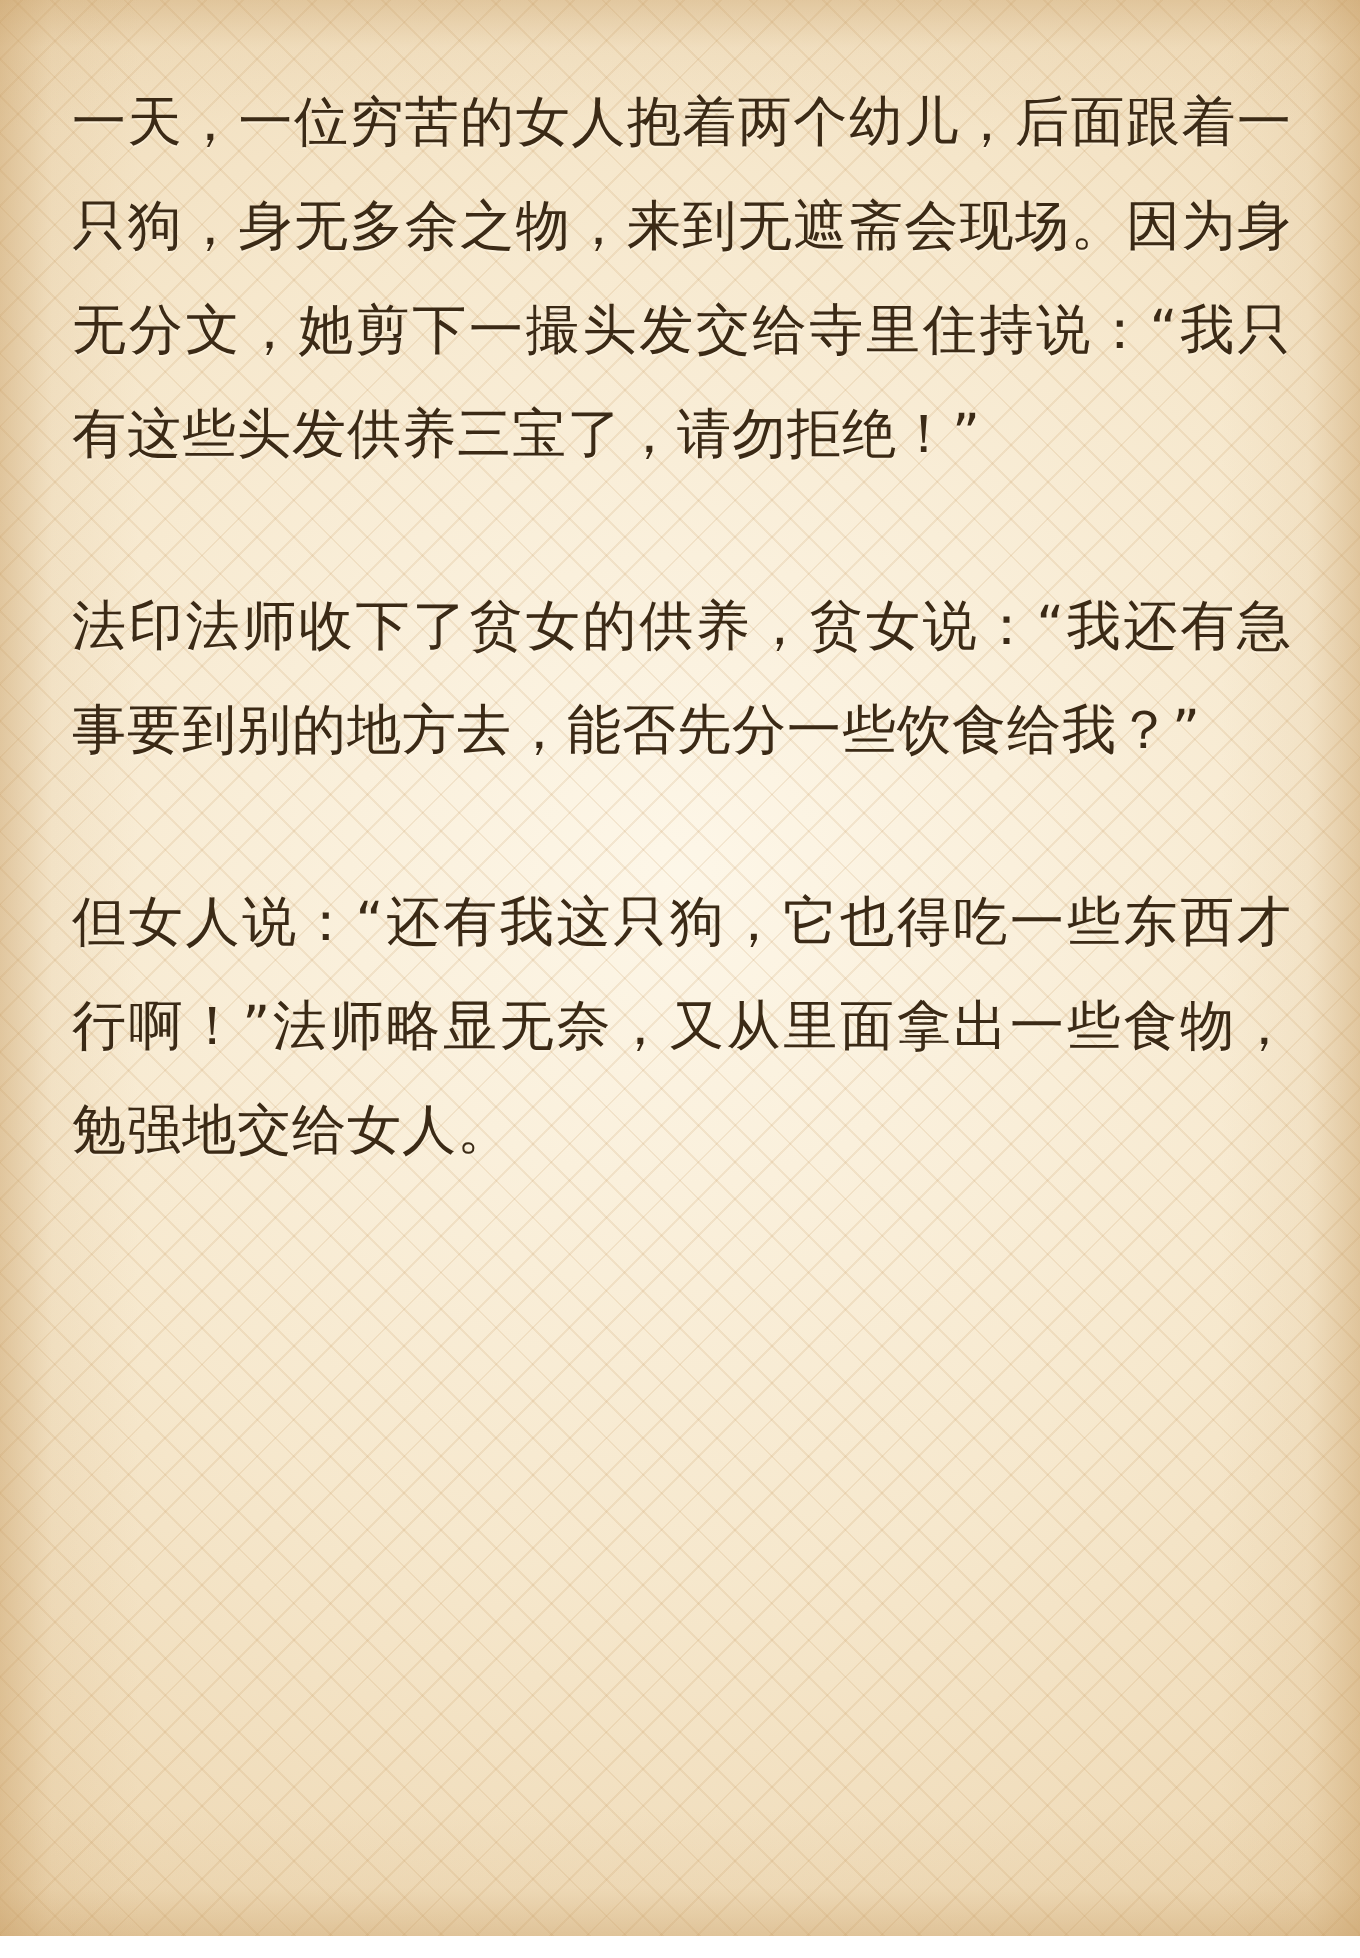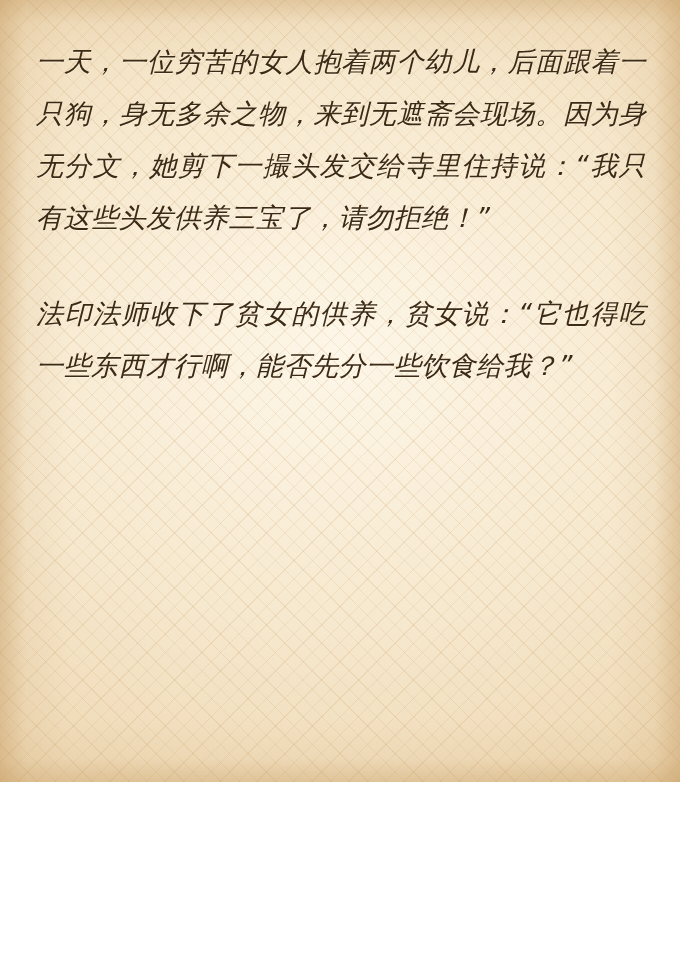--- a/index.html
+++ b/index.html
@@ -8,31 +8,30 @@
   }
   body {
     width: 680px;
     height: 979px;
     overflow: hidden;
     font-family: "DejaVu Sans", "Liberation Sans", sans-serif;
   }
   .page {
     position: relative;
     width: 680px;
-    height: 782px;
+    height: 968px;
     box-sizing: border-box;
     background-color: #f3e3c6;
     background-image:
       
       repeating-linear-gradient(45deg, rgba(196,150,92,0.16) 0px, rgba(196,150,92,0.16) 1px, rgba(255,255,255,0) 1px, rgba(255,255,255,0) 13px),
       repeating-linear-gradient(-45deg, rgba(196,150,92,0.16) 0px, rgba(196,150,92,0.16) 1px, rgba(255,255,255,0) 1px, rgba(255,255,255,0) 13px),
       
       radial-gradient(ellipse 120% 80% at 50% 45%, rgba(255,250,238,0.85) 0%, rgba(250,238,214,0.45) 45%, rgba(226,193,142,0.35) 78%, rgba(206,166,108,0.55) 100%);
     background-blend-mode: normal, normal, normal;
-    font-style: italic;
   }
   .edge-shade {
     position: absolute;
     inset: 0;
     pointer-events: none;
     background:
       linear-gradient(to right, rgba(198,156,99,0.45) 0px, rgba(198,156,99,0.10) 26px, rgba(255,255,255,0) 70px),
       linear-gradient(to left, rgba(198,156,99,0.45) 0px, rgba(198,156,99,0.10) 26px, rgba(255,255,255,0) 70px),
       linear-gradient(to bottom, rgba(198,156,99,0.38) 0px, rgba(198,156,99,0.08) 24px, rgba(255,255,255,0) 64px),
       linear-gradient(to top, rgba(198,156,99,0.38) 0px, rgba(198,156,99,0.08) 24px, rgba(255,255,255,0) 64px);
@@ -56,15 +55,16 @@
     margin-bottom: 0;
   }
 </style>
 </head>
 <body>
 
 <div class="page">
   <div class="edge-shade"></div>
   <div class="content">
     <p class="para">一天，一位穷苦的女人抱着两个幼儿，后面跟着一只狗，身无多余之物，来到无遮斋会现场。因为身无分文，她剪下一撮头发交给寺里住持说：“我只有这些头发供养三宝了，请勿拒绝！”</p>
-    <p class="para">法印法师收下了贫女的供养，贫女说：“它也得吃一些东西才行啊，能否先分一些饮食给我？”</p>
+    <p class="para">法印法师收下了贫女的供养，贫女说：“我还有急事要到别的地方去，能否先分一些饮食给我？”</p>
+    <p class="para">但女人说：“还有我这只狗，它也得吃一些东西才行啊！”法师略显无奈，又从里面拿出一些食物，勉强地交给女人。</p>
   </div>
 </div>
 
 </body></html>

